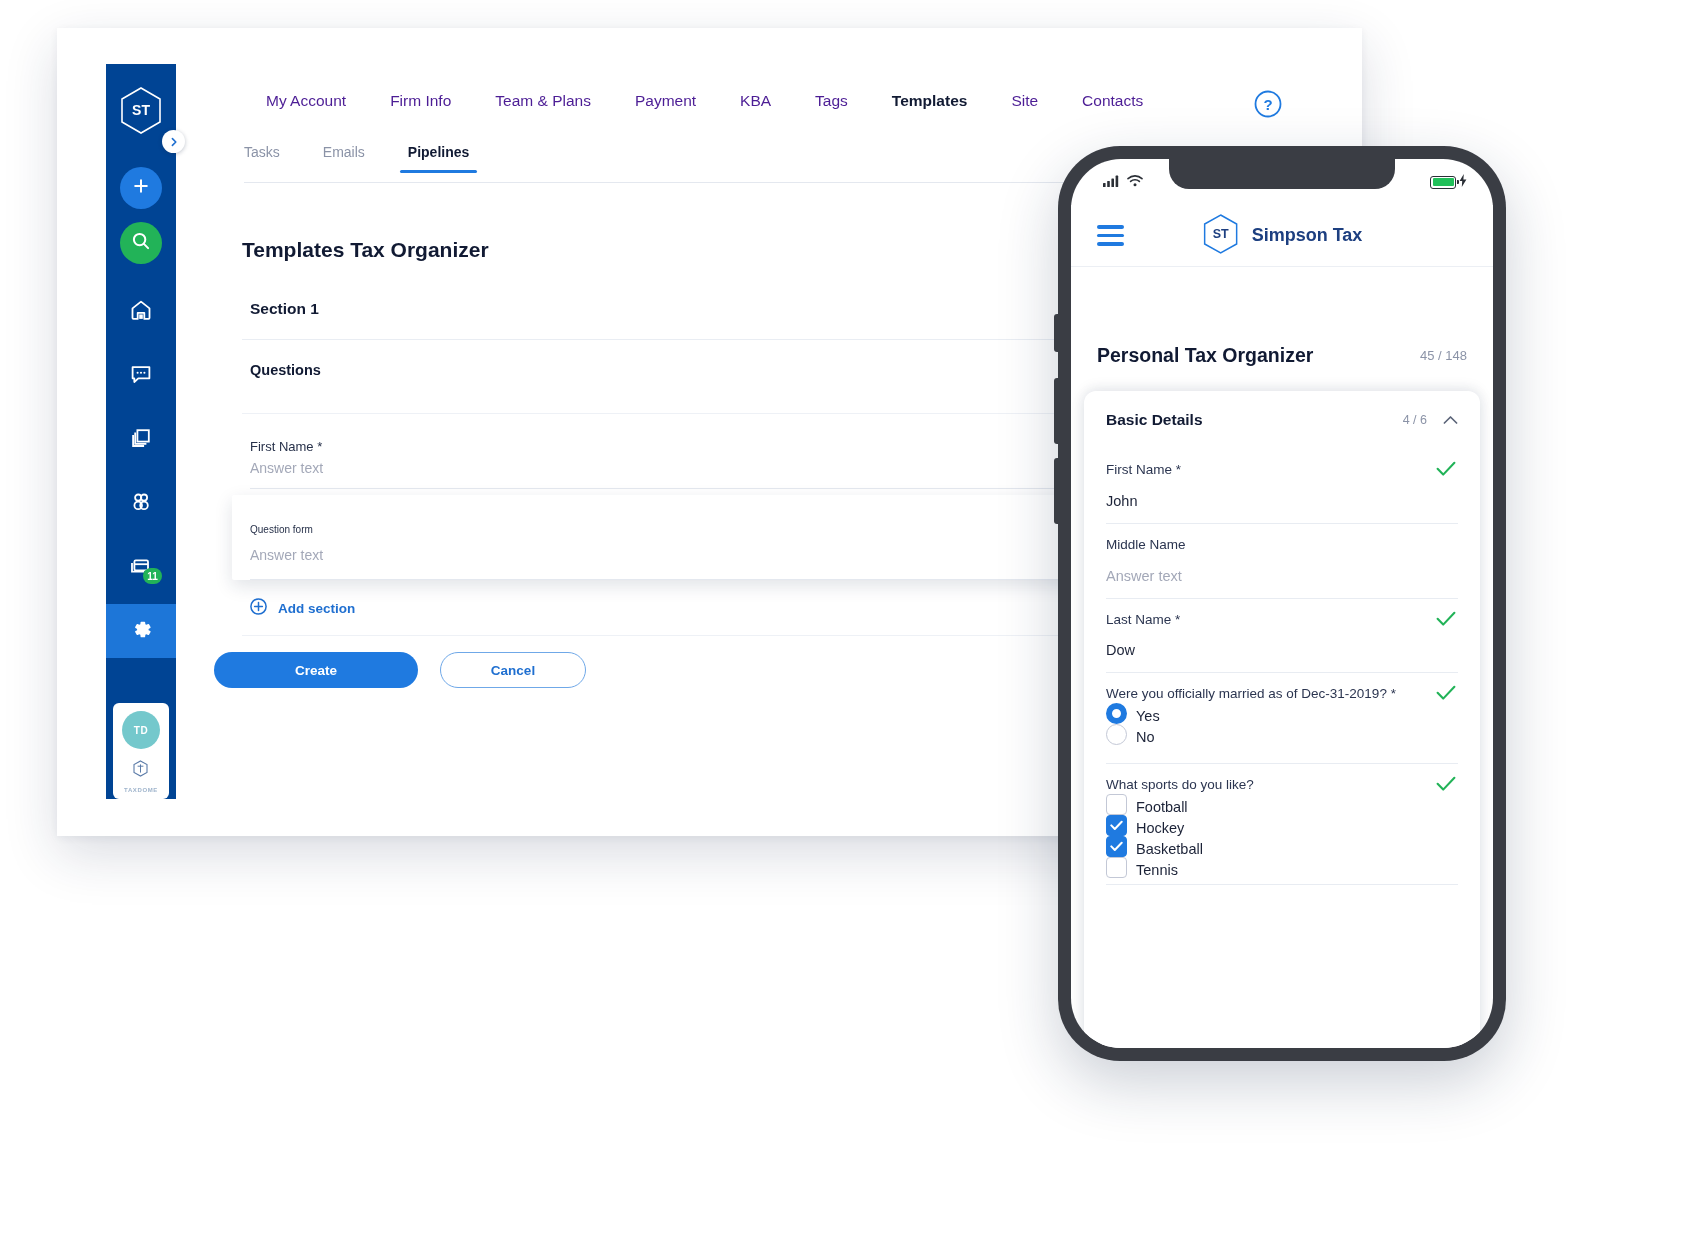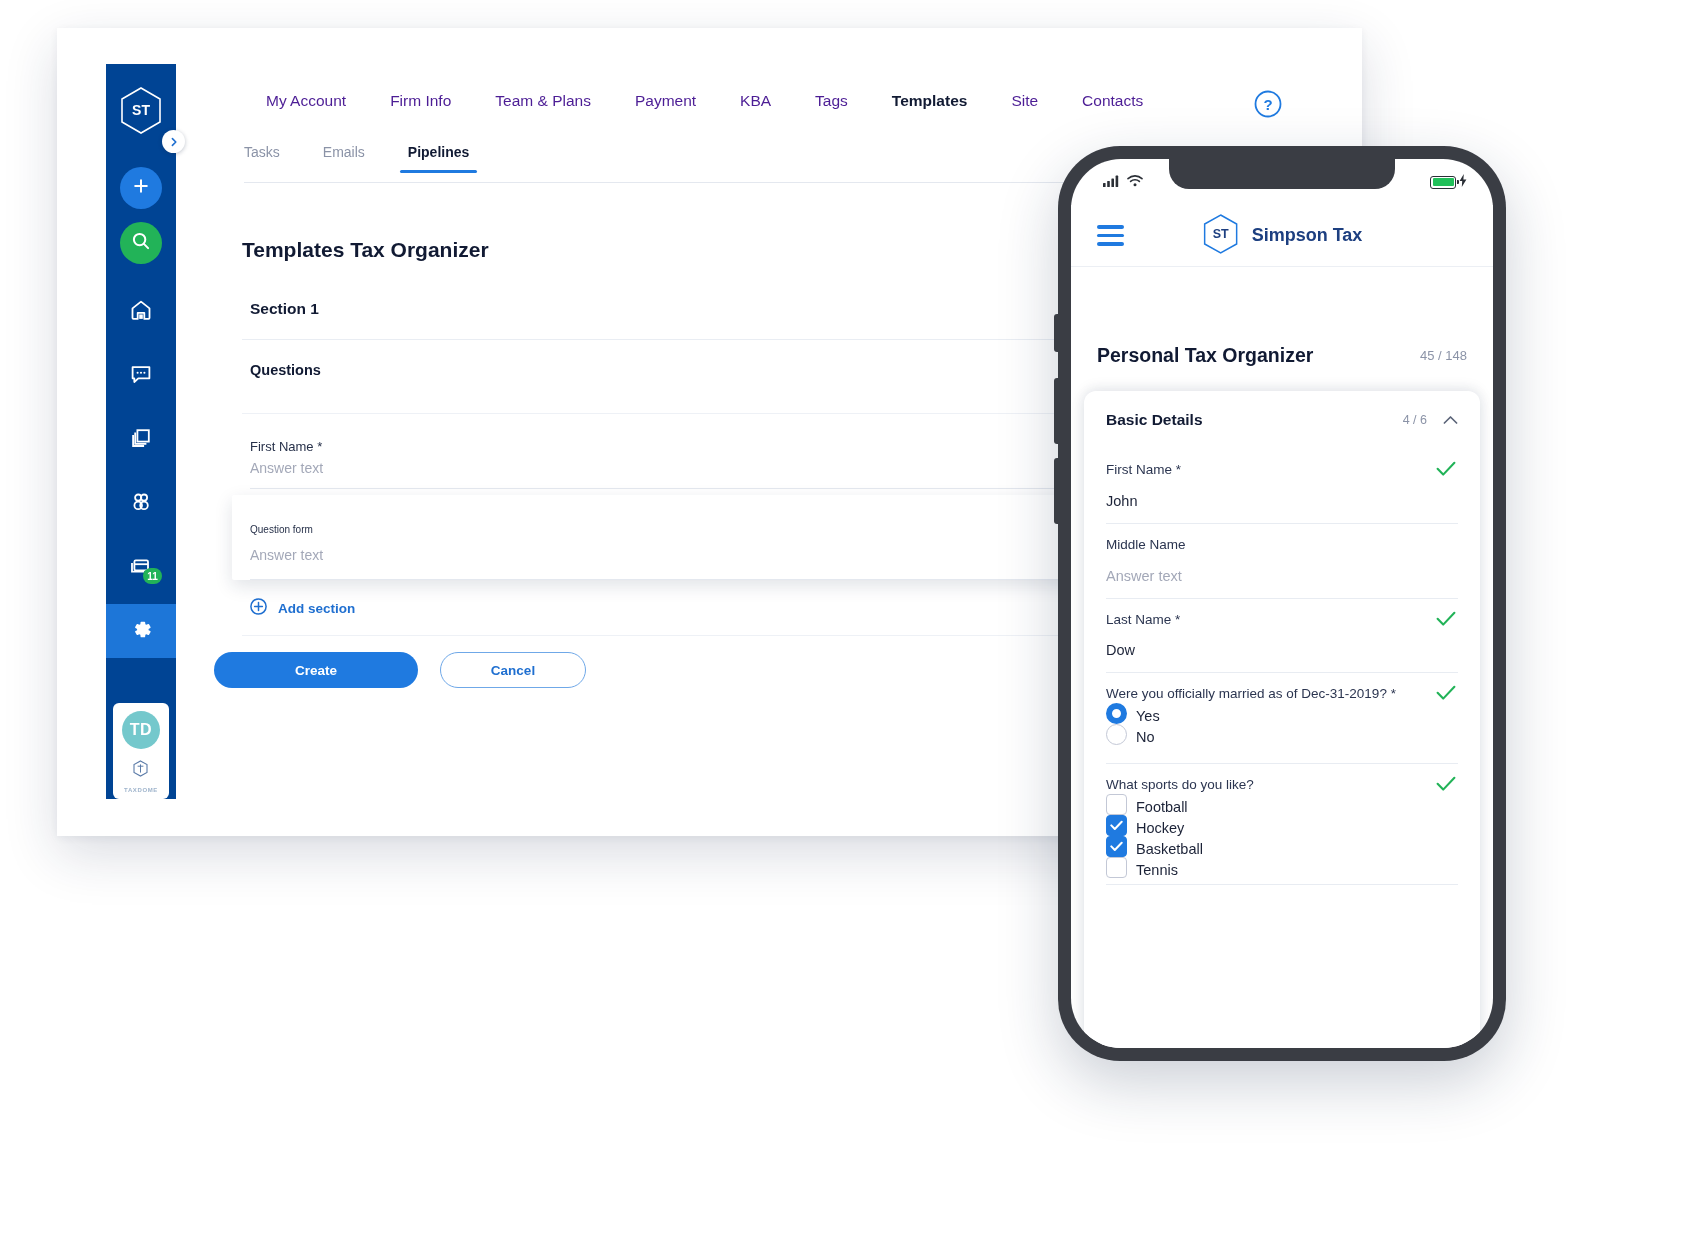--- a/index.html
+++ b/index.html
@@ -57,21 +57,21 @@
   }
   .rail-spacer { flex: 1; }
   .rail-user {
     width: 56px; background: #ffffff; border-radius: 6px;
     margin-bottom: 0; padding: 8px 0 6px 0;
     display: flex; flex-direction: column; align-items: center;
   }
   .avatar {
     width: 38px; height: 38px; border-radius: 50%;
     background: #74c8cc; color: #ffffff;
-    font-size: 16px; font-weight: 700; letter-spacing: .5px;
+    font-size: 10px; font-weight: 700; letter-spacing: .5px;
     display: flex; align-items: center; justify-content: center;
   }
   .rail-brand { margin-top: 11px; display:flex; flex-direction:column; align-items:center; }
   .rail-brand-word {
     margin-top: 6px; font-size: 6px; letter-spacing: .6px;
     color: #9fb4cc; font-weight: 700;
   }
   .rail-expand {
     position: absolute; left: 105px; top: 102px;
     width: 23px; height: 23px; border-radius: 50%;

